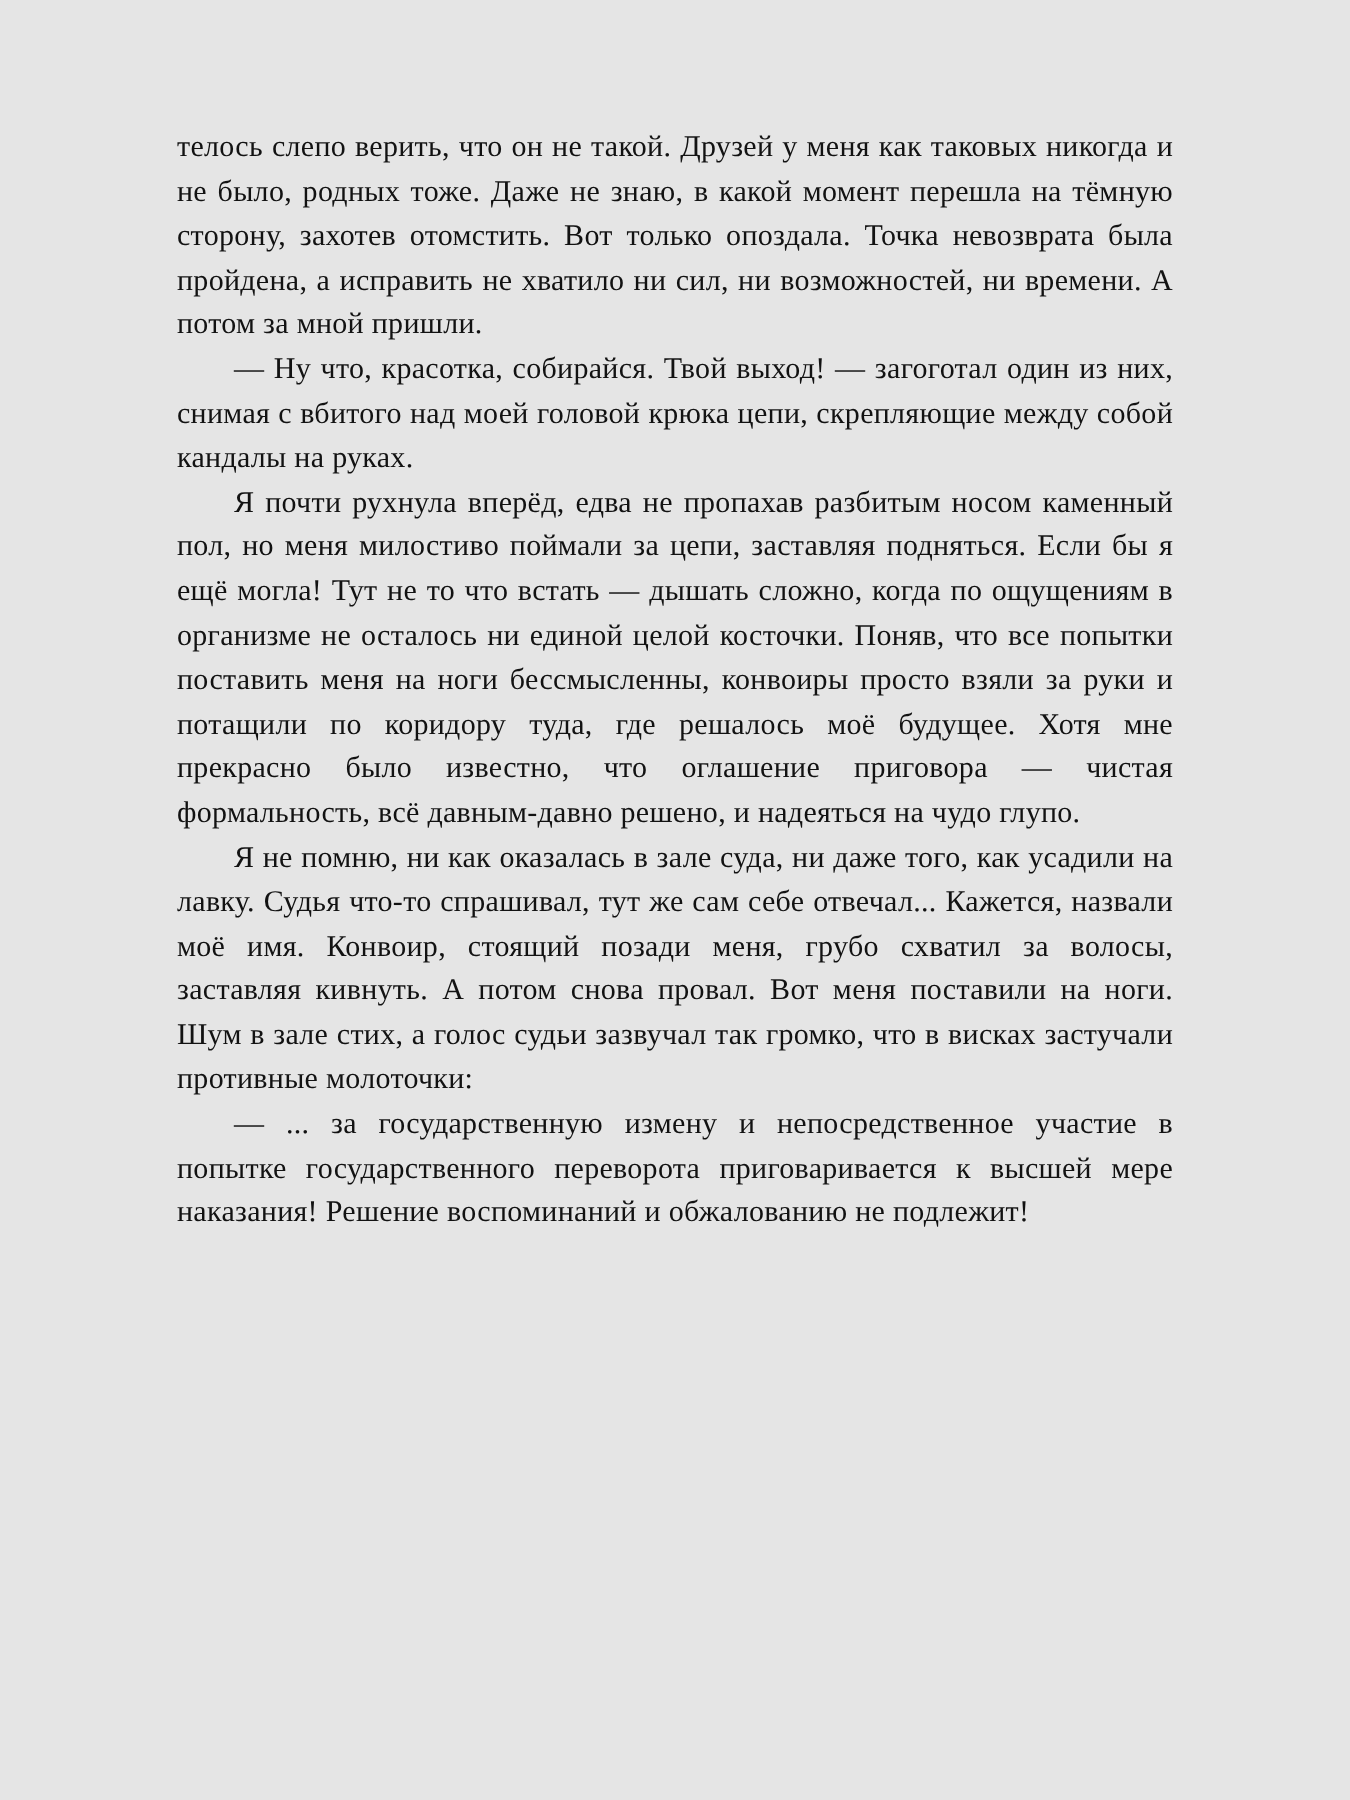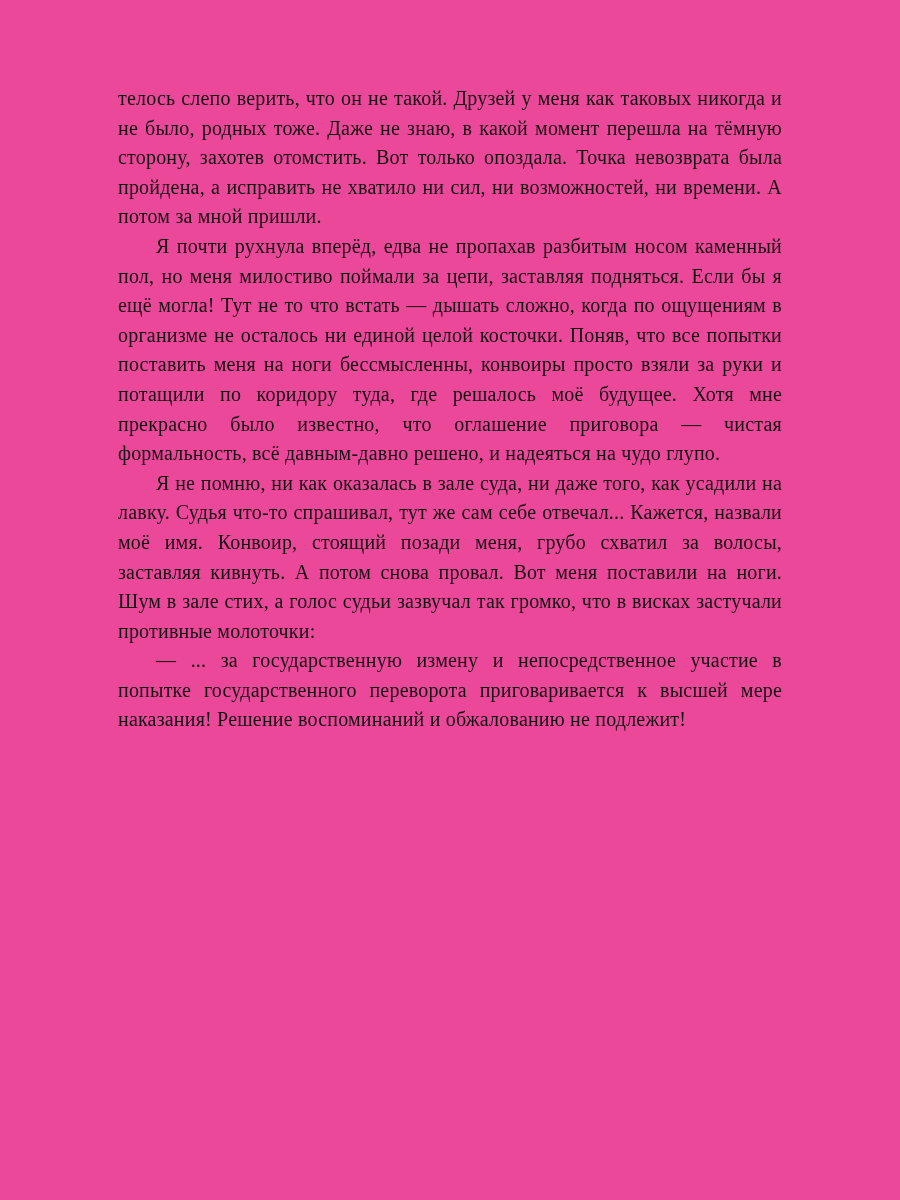--- a/index.html
+++ b/index.html
@@ -11,21 +11,21 @@
     width: 900px;
     height: 1200px;
     position: relative;
     overflow: hidden;
   }
   .page {
     box-sizing: border-box;
     width: 900px;
     height: 1200px;
     padding: 84px 118px 0 118px;
-    background: #ec4899;
+    background: #e5e5e5;
   }
   .book-text {
     font-family: "Liberation Serif", "DejaVu Serif", serif;
     font-size: 20px;
     line-height: 29.6px;
     color: #121212;
     text-align: justify;
     hyphens: auto;
     -webkit-hyphens: auto;
     letter-spacing: 0.2px;
@@ -37,17 +37,18 @@
   .book-text p.indented {
     text-indent: 38px;
   }
 </style>
 </head>
 <body>
 
 <div class="page">
   <div class="book-text">
     <p>телось слепо верить, что он не такой. Друзей у меня как таковых никогда и не было, родных тоже. Даже не знаю, в какой момент перешла на тёмную сторону, захотев отомстить. Вот только опоздала. Точка невозврата была пройдена, а исправить не хватило ни сил, ни возможностей, ни времени. А потом за мной пришли.</p>
+    <p class="indented">— Ну что, красотка, собирайся. Твой выход! — загоготал один из них, снимая с вбитого над моей головой крюка цепи, скрепляющие между собой кандалы на руках.</p>
     <p class="indented">Я почти рухнула вперёд, едва не пропахав разбитым носом каменный пол, но меня милостиво поймали за цепи, заставляя подняться. Если бы я ещё могла! Тут не то что встать — дышать сложно, когда по ощущениям в организме не осталось ни единой целой косточки. Поняв, что все попытки поставить меня на ноги бессмысленны, конвоиры просто взяли за руки и потащили по коридору туда, где решалось моё будущее. Хотя мне прекрасно было известно, что оглашение приговора — чистая формальность, всё давным-давно решено, и надеяться на чудо глупо.</p>
     <p class="indented">Я не помню, ни как оказалась в зале суда, ни даже того, как усадили на лавку. Судья что-то спрашивал, тут же сам себе отвечал... Кажется, назвали моё имя. Конвоир, стоящий позади меня, грубо схватил за волосы, заставляя кивнуть. А потом снова провал. Вот меня поставили на ноги. Шум в зале стих, а голос судьи зазвучал так громко, что в висках застучали противные молоточки:</p>
     <p class="indented">— ... за государственную измену и непосредственное участие в попытке государственного переворота приговаривается к высшей мере наказания! Решение воспоминаний и обжалованию не подлежит!</p>
   </div>
 </div>
 
 </body></html>

